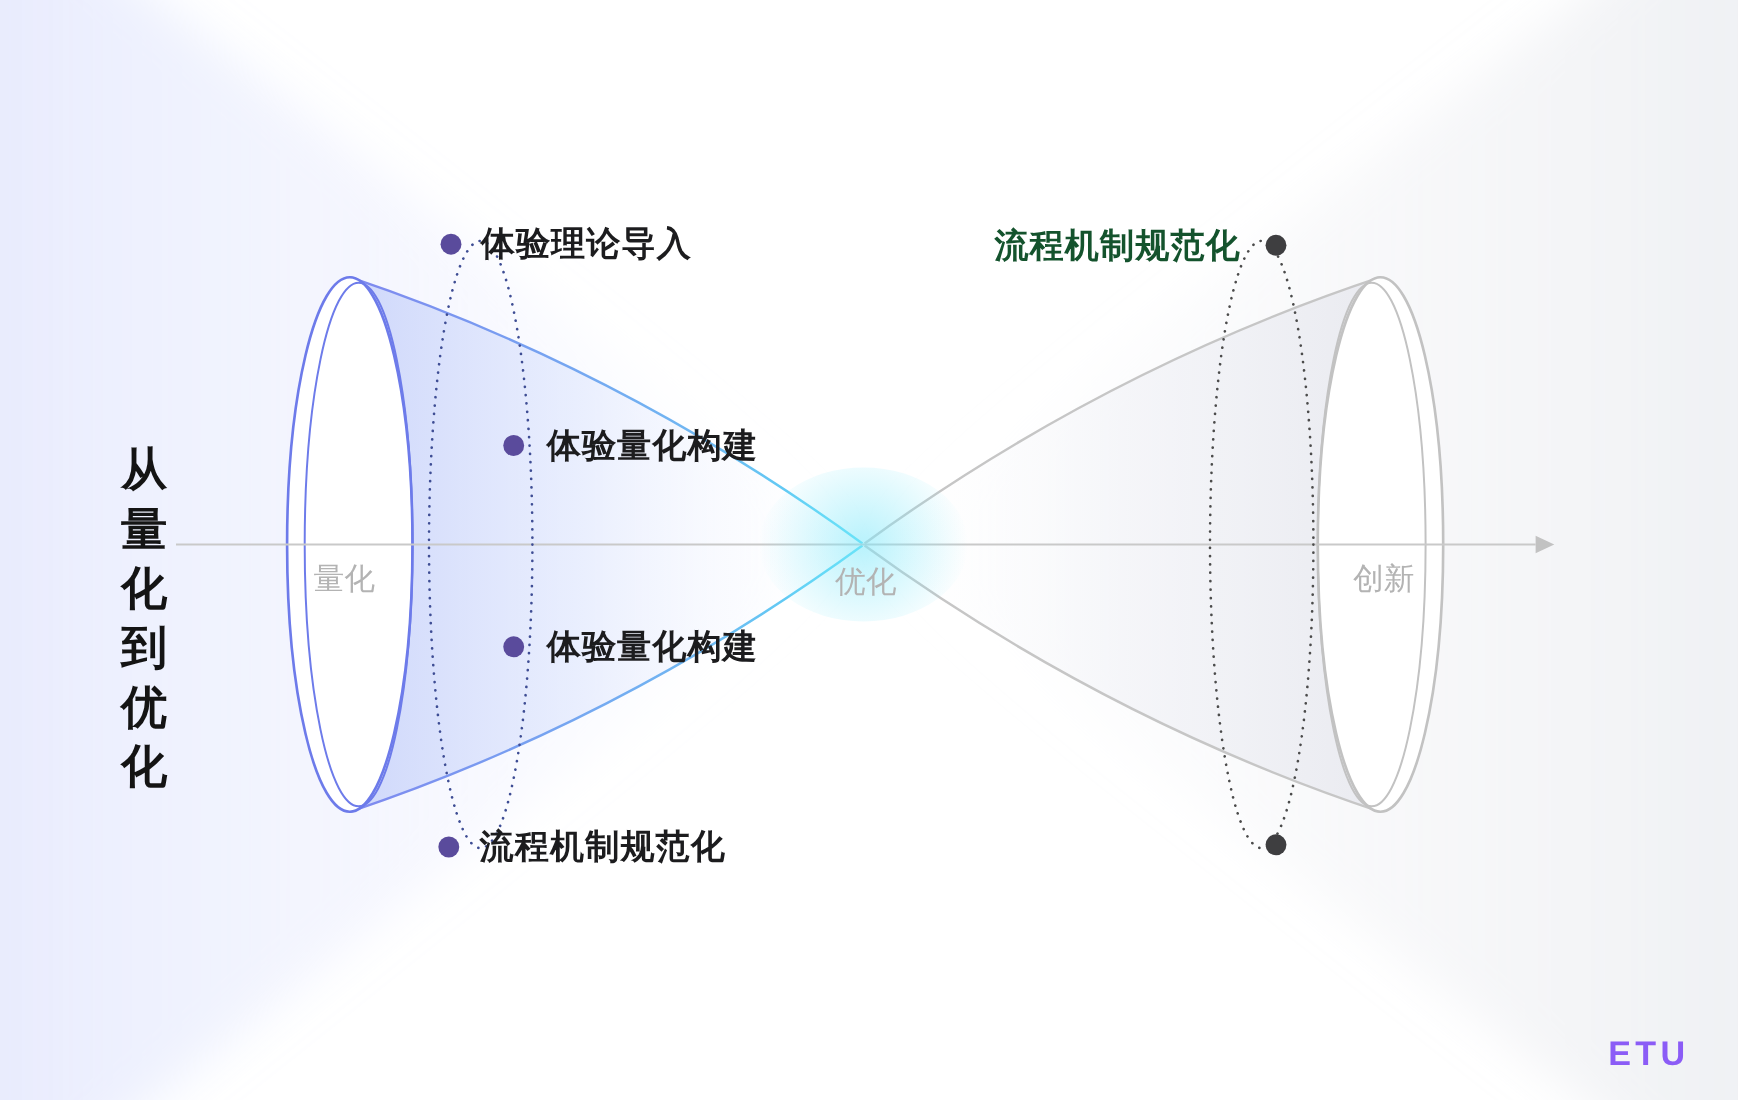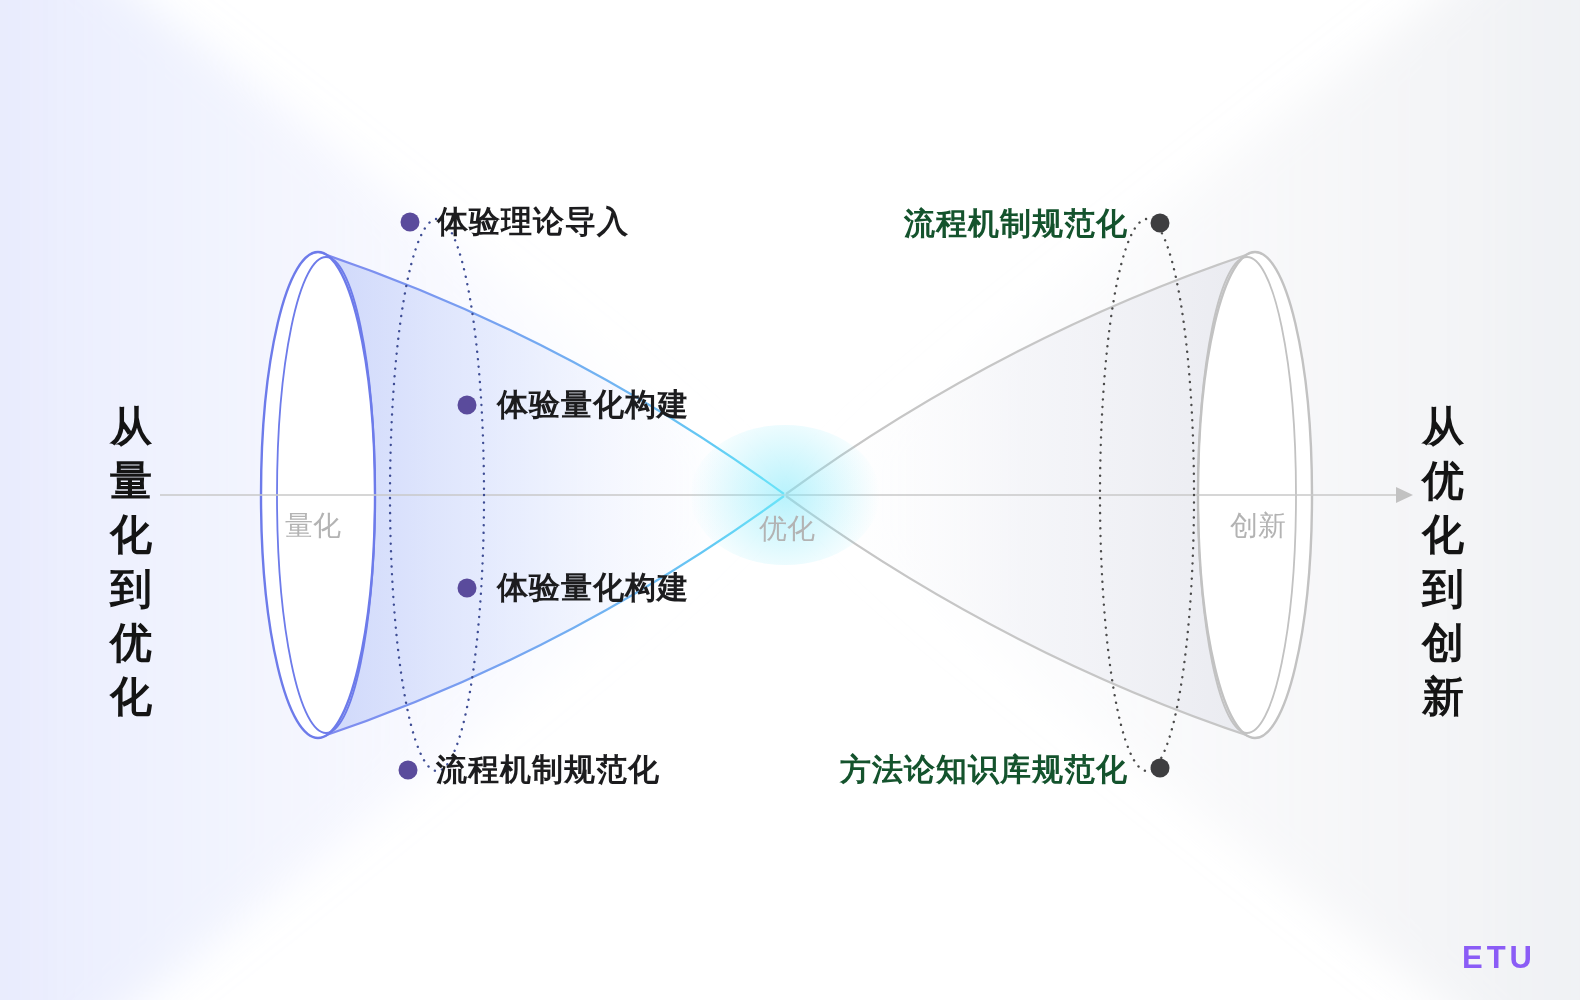--- a/index.html
+++ b/index.html
@@ -106,29 +106,27 @@
 
     <circle cx="410" cy="222" r="9.5" fill="#5a4b9c"></circle>
     <circle cx="467" cy="405" r="9.5" fill="#5a4b9c"></circle>
     <circle cx="467" cy="588" r="9.5" fill="#5a4b9c"></circle>
     <circle cx="408" cy="770" r="9.5" fill="#5a4b9c"></circle>
     <circle cx="1160" cy="223" r="9.5" fill="#3e3e40"></circle>
     <circle cx="1160" cy="768" r="9.5" fill="#3e3e40"></circle>
   </svg>
 
   <div class="v-title left">从量化到优化</div>
-  <div class="v-title right">从优化到创新</div>
 
   <div class="axis-label" style="left:313px; top:507px;">量化</div>
   <div class="axis-label" style="left:787px; top:510px;">优化</div>
   <div class="axis-label" style="left:1258px; top:507px;">创新</div>
 
   <div class="m-label" style="left:437px; top:222px;">体验理论导入</div>
   <div class="m-label" style="left:497px; top:405px;">体验量化构建</div>
   <div class="m-label" style="left:497px; top:588px;">体验量化构建</div>
   <div class="m-label" style="left:436px; top:770px;">流程机制规范化</div>
 
   <div class="m-label gray align-right" style="right:452px; top:224px;">流程机制规范化</div>
-  <div class="m-label gray align-right" style="right:452px; top:770px;">方法论知识库规范化</div>
 
   <div class="logo">ETU</div>
 
 </div>
 
 </body></html>

